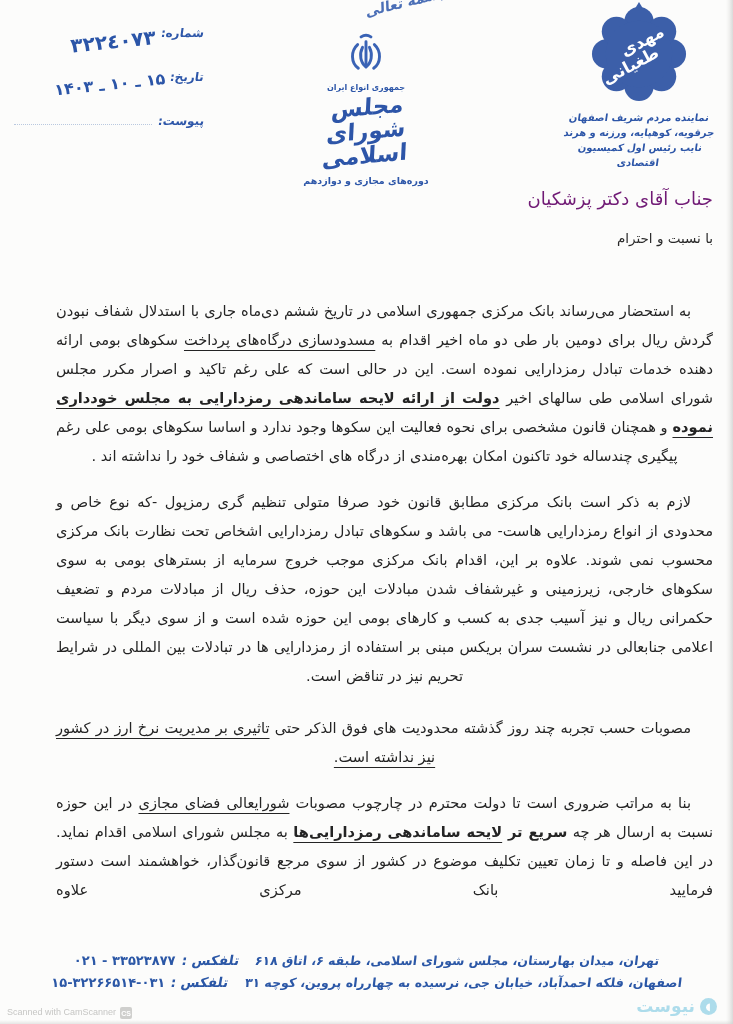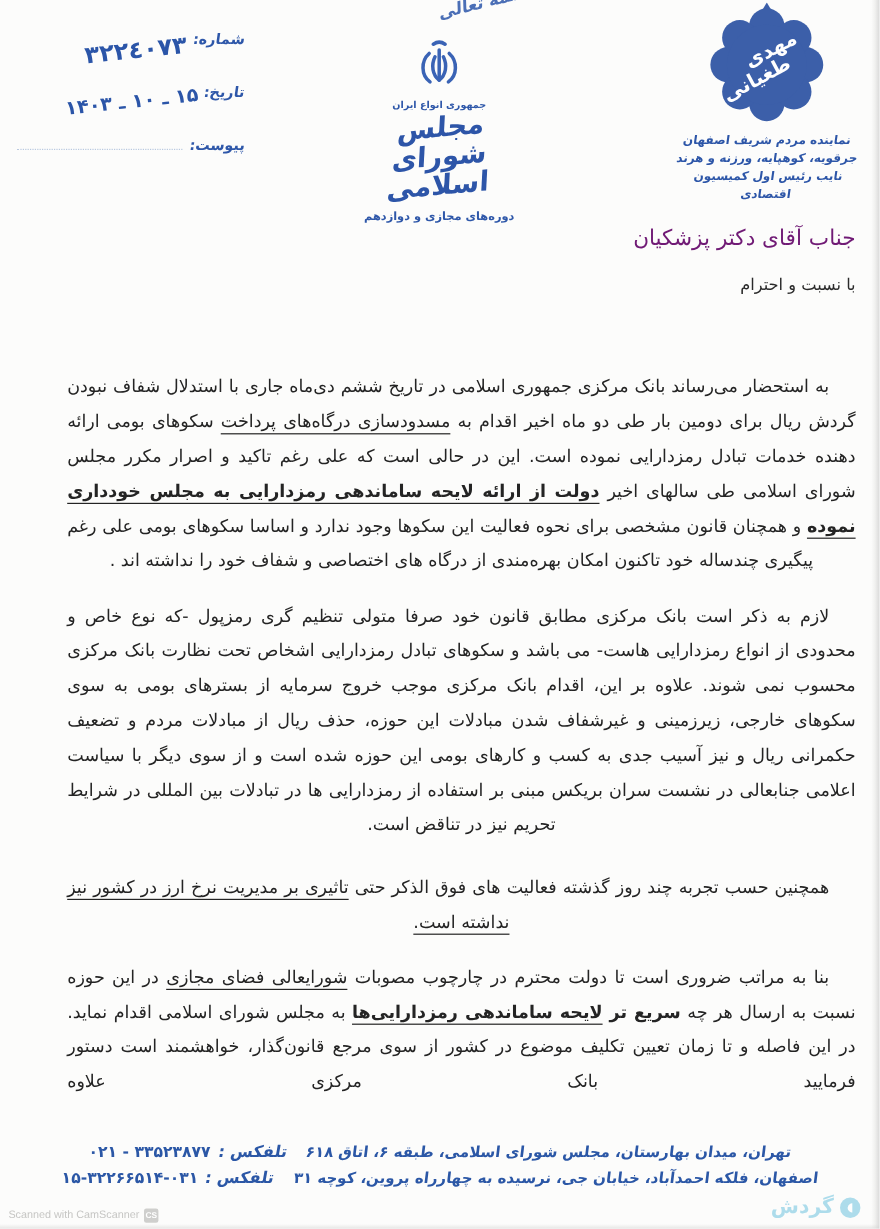--- a/index.html
+++ b/index.html
@@ -38,21 +38,21 @@
   .stamp-lines{margin-top:4px;color:#2d56a8;font-size:10px;line-height:15px;font-weight:bold;}
   .stamp-line{transform:skewX(-8deg);}
 
   
   .recipient{position:absolute;top:188px;right:20px;text-align:right;direction:rtl;}
   .rcp-to,.rcp-title{font-size:18px;font-weight:normal;color:#701a75;}
   .rcp-title{margin-top:11px;}
   .rcp-greet{margin-top:21px;font-size:13.5px;color:#2a2a2a;}
 
   
-  .letter-body{position:absolute;top:308px;right:20px;left:56px;direction:rtl;}
+  .letter-body{position:absolute;top:296px;right:20px;left:56px;direction:rtl;}
   .para{margin:0 0 17px;font-size:14.6px;line-height:29px;text-align:justify;
     text-align-last:center;text-indent:22px;color:#242424;}
   .para.p2{margin-bottom:23px;}
   .para.para-cont{text-align-last:justify;}
   .para .b{font-weight:bold;}
   .para .u{text-decoration:underline;text-decoration-thickness:1px;text-underline-offset:5px;}
 
   
   .footer{position:absolute;left:0;right:0;bottom:34px;text-align:center;direction:rtl;color:#2b57a6;}
   .f-line{display:flex;justify-content:center;align-items:baseline;gap:16px;margin-top:6px;}
@@ -140,21 +140,21 @@
   </div>
 
   <div class="recipient">
     <div class="rcp-to">جناب آقای دکتر پزشکیان</div>
     <div class="rcp-greet">با نسبت و احترام</div>
   </div>
 
   <div class="letter-body">
       <p class="para p1"><span>به استحضار می‌رساند بانک مرکزی جمهوری اسلامی در تاریخ ششم دی‌ماه جاری با استدلال شفاف نبودن گردش ریال برای دومین بار طی دو ماه اخیر اقدام به </span><span class="u">مسدودسازی درگاه‌های پرداخت</span><span> سکوهای بومی ارائه دهنده خدمات تبادل رمزدارایی نموده است. این در حالی است که علی رغم تاکید و اصرار مکرر مجلس شورای اسلامی طی سالهای اخیر </span><span class="b u">دولت از ارائه لایحه ساماندهی رمزدارایی به مجلس خودداری نموده</span><span> و همچنان قانون مشخصی برای نحوه فعالیت این سکوها وجود ندارد و اساسا سکوهای بومی علی رغم پیگیری چندساله خود تاکنون امکان بهره‌مندی از درگاه های اختصاصی و شفاف خود را نداشته اند .</span></p>
       <p class="para p2"><span>لازم به ذکر است بانک مرکزی مطابق قانون خود صرفا متولی تنظیم گری رمزپول -که نوع خاص و محدودی از انواع رمزدارایی هاست- می باشد و سکوهای تبادل رمزدارایی اشخاص تحت نظارت بانک مرکزی محسوب نمی شوند. علاوه بر این، اقدام بانک مرکزی موجب خروج سرمایه از بسترهای بومی به سوی سکوهای خارجی، زیرزمینی و غیرشفاف شدن مبادلات این حوزه، حذف ریال از مبادلات مردم و تضعیف حکمرانی ریال و نیز آسیب جدی به کسب و کارهای بومی این حوزه شده است و از سوی دیگر با سیاست اعلامی جنابعالی در نشست سران بریکس مبنی بر استفاده از رمزدارایی ها در تبادلات بین المللی در شرایط تحریم نیز در تناقض است.</span></p>
-      <p class="para p3"><span>همچنین حسب تجربه چند روز گذشته فعالیت های فوق الذکر حتی </span><span class="u">تاثیری بر مدیریت نرخ ارز در کشور نیز نداشته است.</span></p>
+      <p class="para p3"><span>مصوبات حسب تجربه چند روز گذشته محدودیت های فوق الذکر حتی </span><span class="u">تاثیری بر مدیریت نرخ ارز در کشور نیز نداشته است.</span></p>
       <p class="para p4 para-cont"><span>بنا به مراتب ضروری است تا دولت محترم در چارچوب مصوبات </span><span class="u">شورایعالی فضای مجازی</span><span> در این حوزه نسبت به ارسال هر چه </span><span class="b">سریع تر </span><span class="b u">لایحه ساماندهی رمزدارایی‌ها</span><span> به مجلس شورای اسلامی اقدام نماید. در این فاصله و تا زمان تعیین تکلیف موضوع در کشور از سوی مرجع قانون‌گذار، خواهشمند است دستور فرمایید بانک مرکزی علاوه</span></p>
     </div>
 
   <div class="footer">
       <div class="f-line">
         <span class="f-addr">تهران، میدان بهارستان، مجلس شورای اسلامی، طبقه ۶، اتاق ۶۱۸</span>
         <span class="f-fax">
           <span class="f-lbl">تلفکس :</span>
           <span class="f-num">۳۳۵۲۳۸۷۷ - ۰۲۱</span>
         </span>
@@ -167,16 +167,16 @@
         </span>
       </div>
     </div>
 
   <div class="camscanner">
     <span class="cs-box">CS</span>
     <span>Scanned with CamScanner</span>
   </div>
   <div class="site-mark">
     <span class="site-circle">◖</span>
-    <span>گردش</span>
+    <span>نیوست</span>
   </div>
 
 </div>
 
 </body></html>

